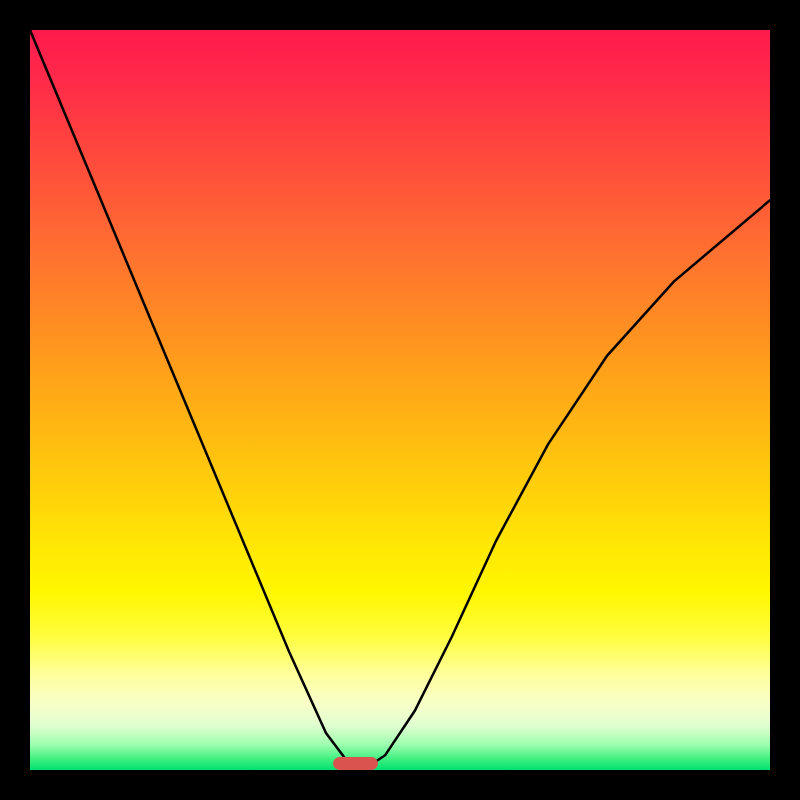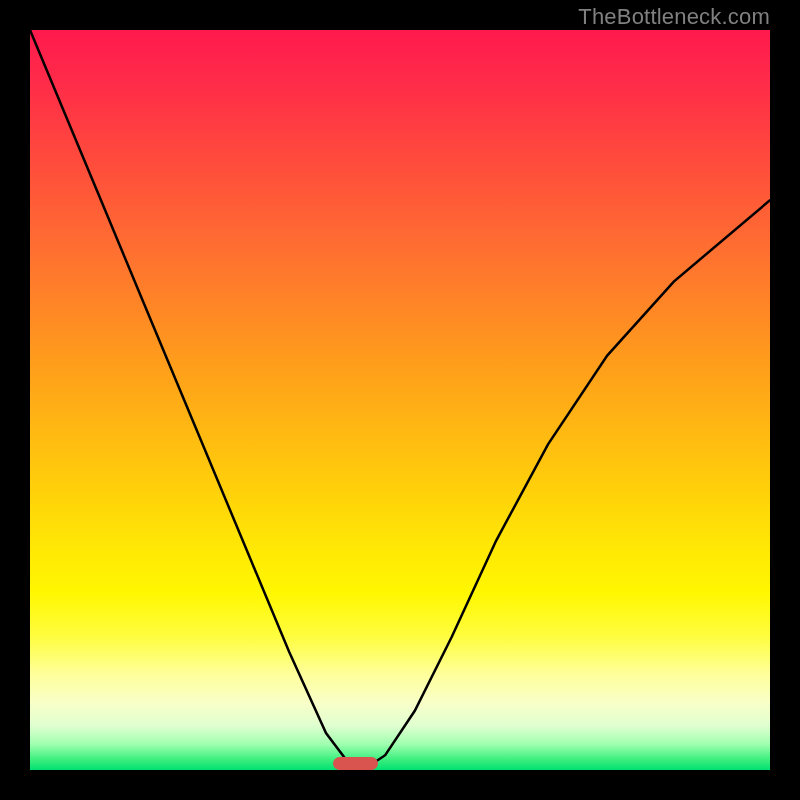--- a/index.html
+++ b/index.html
@@ -85,14 +85,13 @@
     <div class="gradient"></div>
 
     <svg class="curve" viewBox="0 0 740 740" preserveAspectRatio="none">
       <path id="curve-left" fill="none" stroke="#000" stroke-width="2.5" stroke-linecap="round" d="M0.0 0.0 L37.0 88.8 L74.0 177.6 L111.0 266.4 L148.0 355.2 L185.0 444.0 L222.0 532.8 L259.0 621.6 L296.0 703.0 L318.2 732.6 L333.0 740.0"></path>
       <path id="curve-right" fill="none" stroke="#000" stroke-width="2.5" stroke-linecap="round" d="M333.0 740.0 L355.2 725.2 L384.8 680.8 L421.8 606.8 L466.2 510.6 L518.0 414.4 L577.2 325.6 L643.8 251.6 L740.0 170.2"></path>
     </svg>
 
     <div class="marker" id="min-marker" style="left: 303.4px; width: 44.4px; height: 12.58px; bottom: 0px; background: rgb(217, 83, 79);"></div>
   </div>
 
-  <div class="watermark">TheBottleneck.com</div>
 </div>
 
 </body></html>

